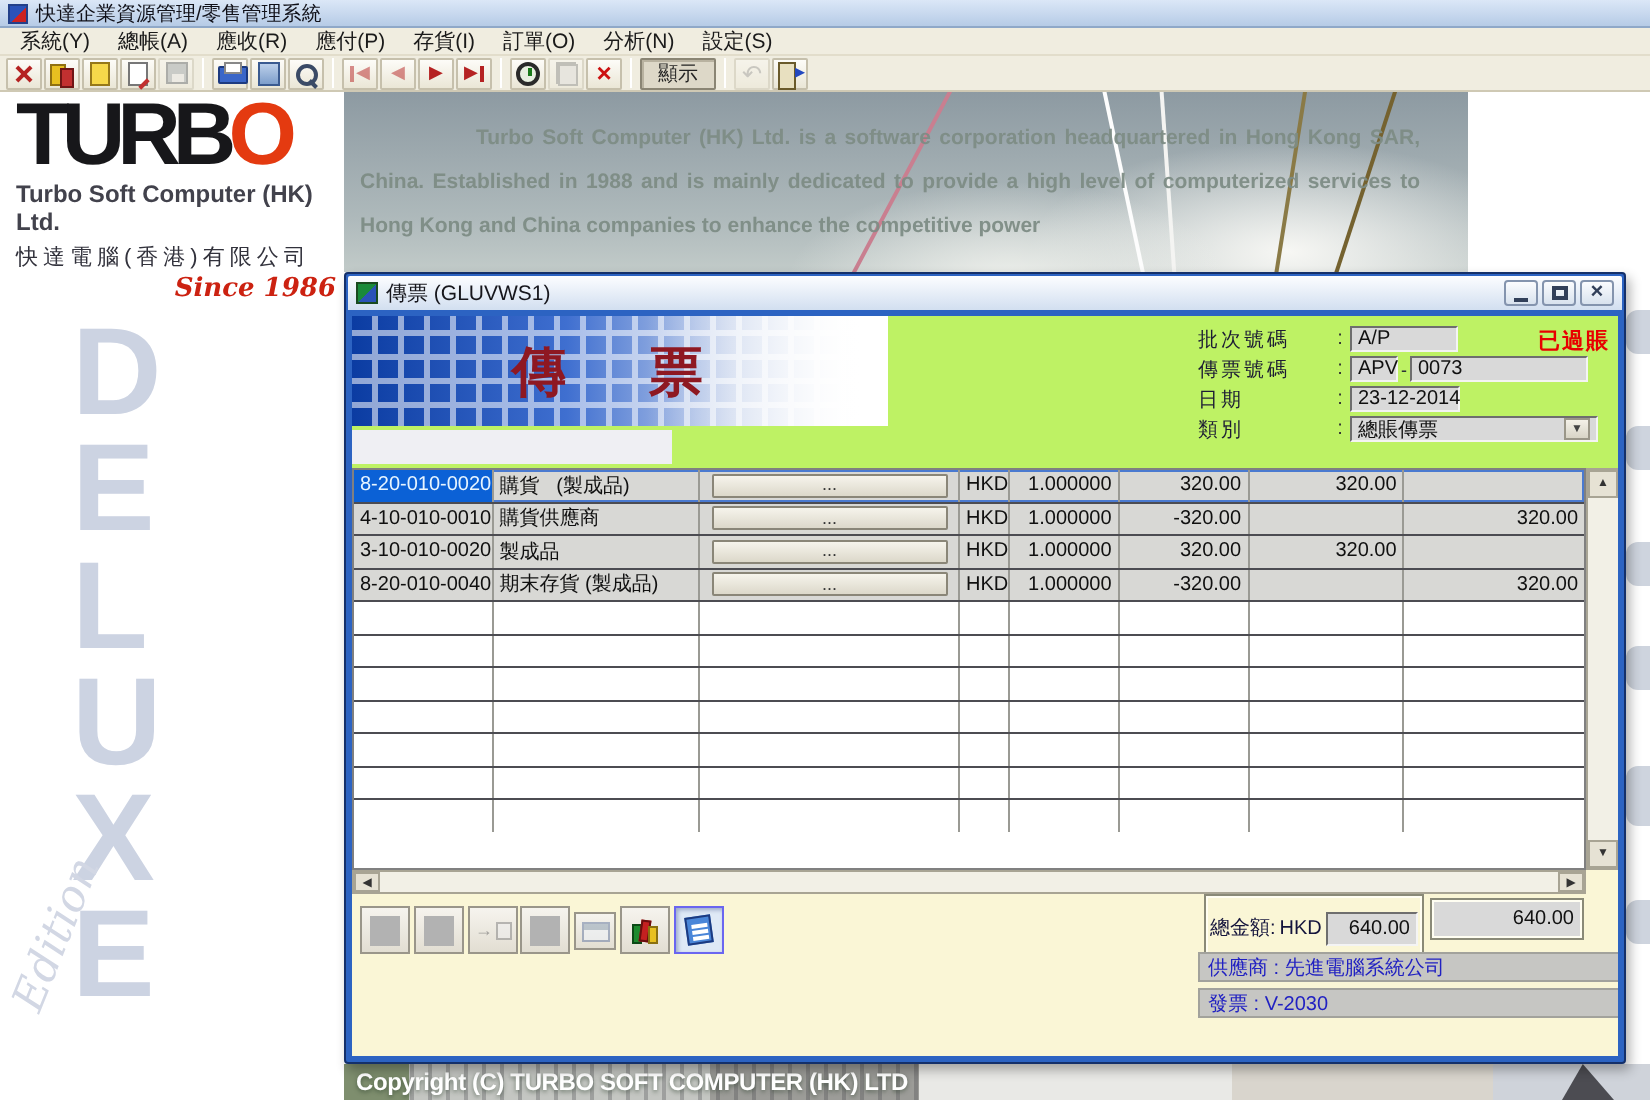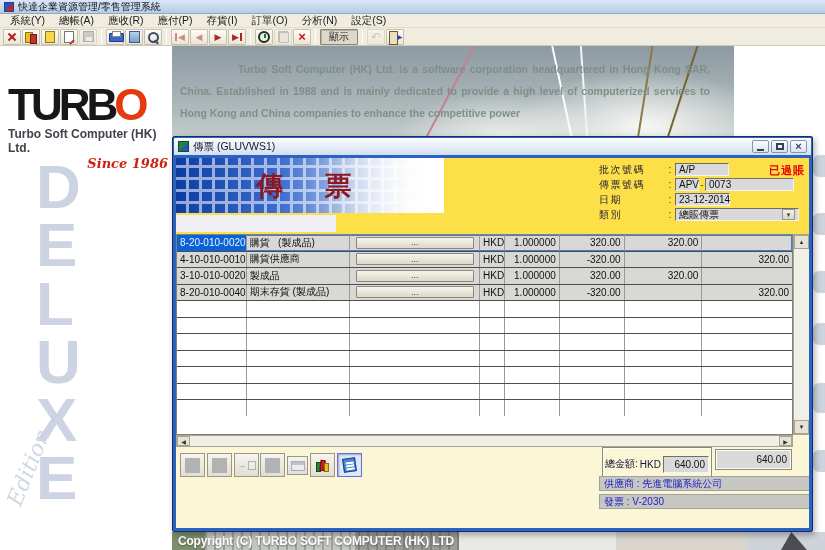--- a/index.html
+++ b/index.html
@@ -50,21 +50,21 @@
   .i-copy::before,.i-copy::after { content:""; position:absolute; width:8px; height:9px; background:#ddd; border:1px solid #888; }
   .i-copy::before { left:0; top:0; } .i-copy::after { right:0; bottom:0; }
   .i-del { font-size:13px; font-weight:bold; color:#cc1111; line-height:1; }
   .i-undo { font-size:12px; color:#9a9a9a; line-height:1; }
   .i-exit { position:relative; width:13px; height:12px; }
   .i-exit::before { content:""; position:absolute; left:0; top:0; width:7px; height:12px; background:#e8e0c0; border:1px solid #6a5a2a; }
   .i-exit::after { content:"\25B8"; position:absolute; right:-1px; top:0; font-size:10px; color:#2248c0; }
 
   
   .logo { position:absolute; left:8px; top:48px; width:160px; }
-  .logo-word { font-size:44px; font-weight:900; letter-spacing:-4px; color:#17171a; line-height:.9; font-family:"Liberation Sans","DejaVu Sans",sans-serif;margin-top:37px; }
+  .logo-word { font-size:44px; font-weight:900; letter-spacing:-4px; color:#17171a; line-height:.9; font-family:"Liberation Sans","DejaVu Sans",sans-serif; }
   .logo-o { color:#e43a10; }
   .logo-en { font-size:12px; font-weight:bold; color:#42424c; margin-top:2px; }
   .logo-zh { font-size:11px; letter-spacing:2.5px; color:#32323c; margin-top:3px; }
   .logo-since { font-family:"DejaVu Serif","Liberation Serif",serif; font-style:italic; font-weight:bold;
     color:#cc2211; font-size:13px; text-align:right; margin-top:1px; }
   .deluxe { position:absolute; left:36px; top:158px; width:116px; font-size:62px; line-height:.94;
     font-weight:900; color:#ccd3e2; word-break:break-all; letter-spacing:40px; }
   .edition { position:absolute; left:2px; top:500px; font-family:"DejaVu Serif","Liberation Serif",serif;
     font-style:italic; font-size:22px; color:#d2d7e4; transform:rotate(-68deg); transform-origin:left top; }
 
@@ -102,21 +102,21 @@
   .winbtns { margin-left:auto; display:flex; gap:2px; }
   .wbtn { width:17px; height:13px; border:1px solid #8494ae; border-radius:2px;
     background:linear-gradient(#fbfcfe,#d8e2ee); display:flex; align-items:center; justify-content:center; }
   .g-min { width:7px; height:2px; background:#32405a; margin-top:6px; }
   .g-max { width:8px; height:7px; border:2px solid #32405a; }
   .g-close { font-size:11px; font-weight:bold; color:#32405a; line-height:1; }
 
   .win-body { position:absolute; left:3px; top:21px; right:3px; bottom:3px; background:#faf6d6; overflow:hidden; }
 
   
-  .vheader { position:absolute; left:0; top:0; width:635px; height:76px; background:#fde047; }
+  .vheader { position:absolute; left:0; top:0; width:635px; height:76px; background:#bef264; }
   .band { position:absolute; left:0; top:0; width:268px; height:55px;
     background:linear-gradient(90deg,#0b3ca2,#3f6fd0 40%,#c9d5ec 72%,#fff 95%); }
   .band::before { content:""; position:absolute; inset:0; opacity:.55;
     background:repeating-linear-gradient(90deg,transparent 0 10px,#fff 10px 13px),
                repeating-linear-gradient(0deg,transparent 0 9px,#fff 9px 12px); }
   .band-fade { position:absolute; left:0; top:0; width:268px; height:55px;
     background:linear-gradient(90deg,rgba(255,255,255,0) 55%,#fff 96%); }
   .substrip { position:absolute; left:0; top:57px; width:160px; height:17px; background:#efeff3; }
   .vtitle { position:absolute; left:80px; top:10px; font-family:"DejaVu Serif","Liberation Serif",serif;
     font-size:27px; font-weight:bold; color:#8e1822; letter-spacing:16px; white-space:nowrap; }
@@ -274,20 +274,21 @@
         <span class="i-undo">↶</span>
       </div>
     <div class="tbtn">
         <span class="i-exit"></span>
       </div>
   </div>
 
   <div class="logo">
     <div class="logo-word"><span>TURB</span><span class="logo-o">O</span></div>
     <div class="logo-en">Turbo Soft Computer (HK) Ltd.</div>
+    <div class="logo-zh">快達電腦(香港)有限公司</div>
     <div class="logo-since">Since 1986</div>
   </div>
   <div class="deluxe">DELUXE</div>
   <div class="edition">Edition</div>
 
   <div class="banner">
     <div class="cloud1"></div>
     <div class="cloud2"></div>
     <div class="kline" style="left:270px; background:#c97f90; transform:rotate(28deg);"></div>
     <div class="kline" style="left:392px; background:#fdfdfd; transform:rotate(-12deg);"></div>

